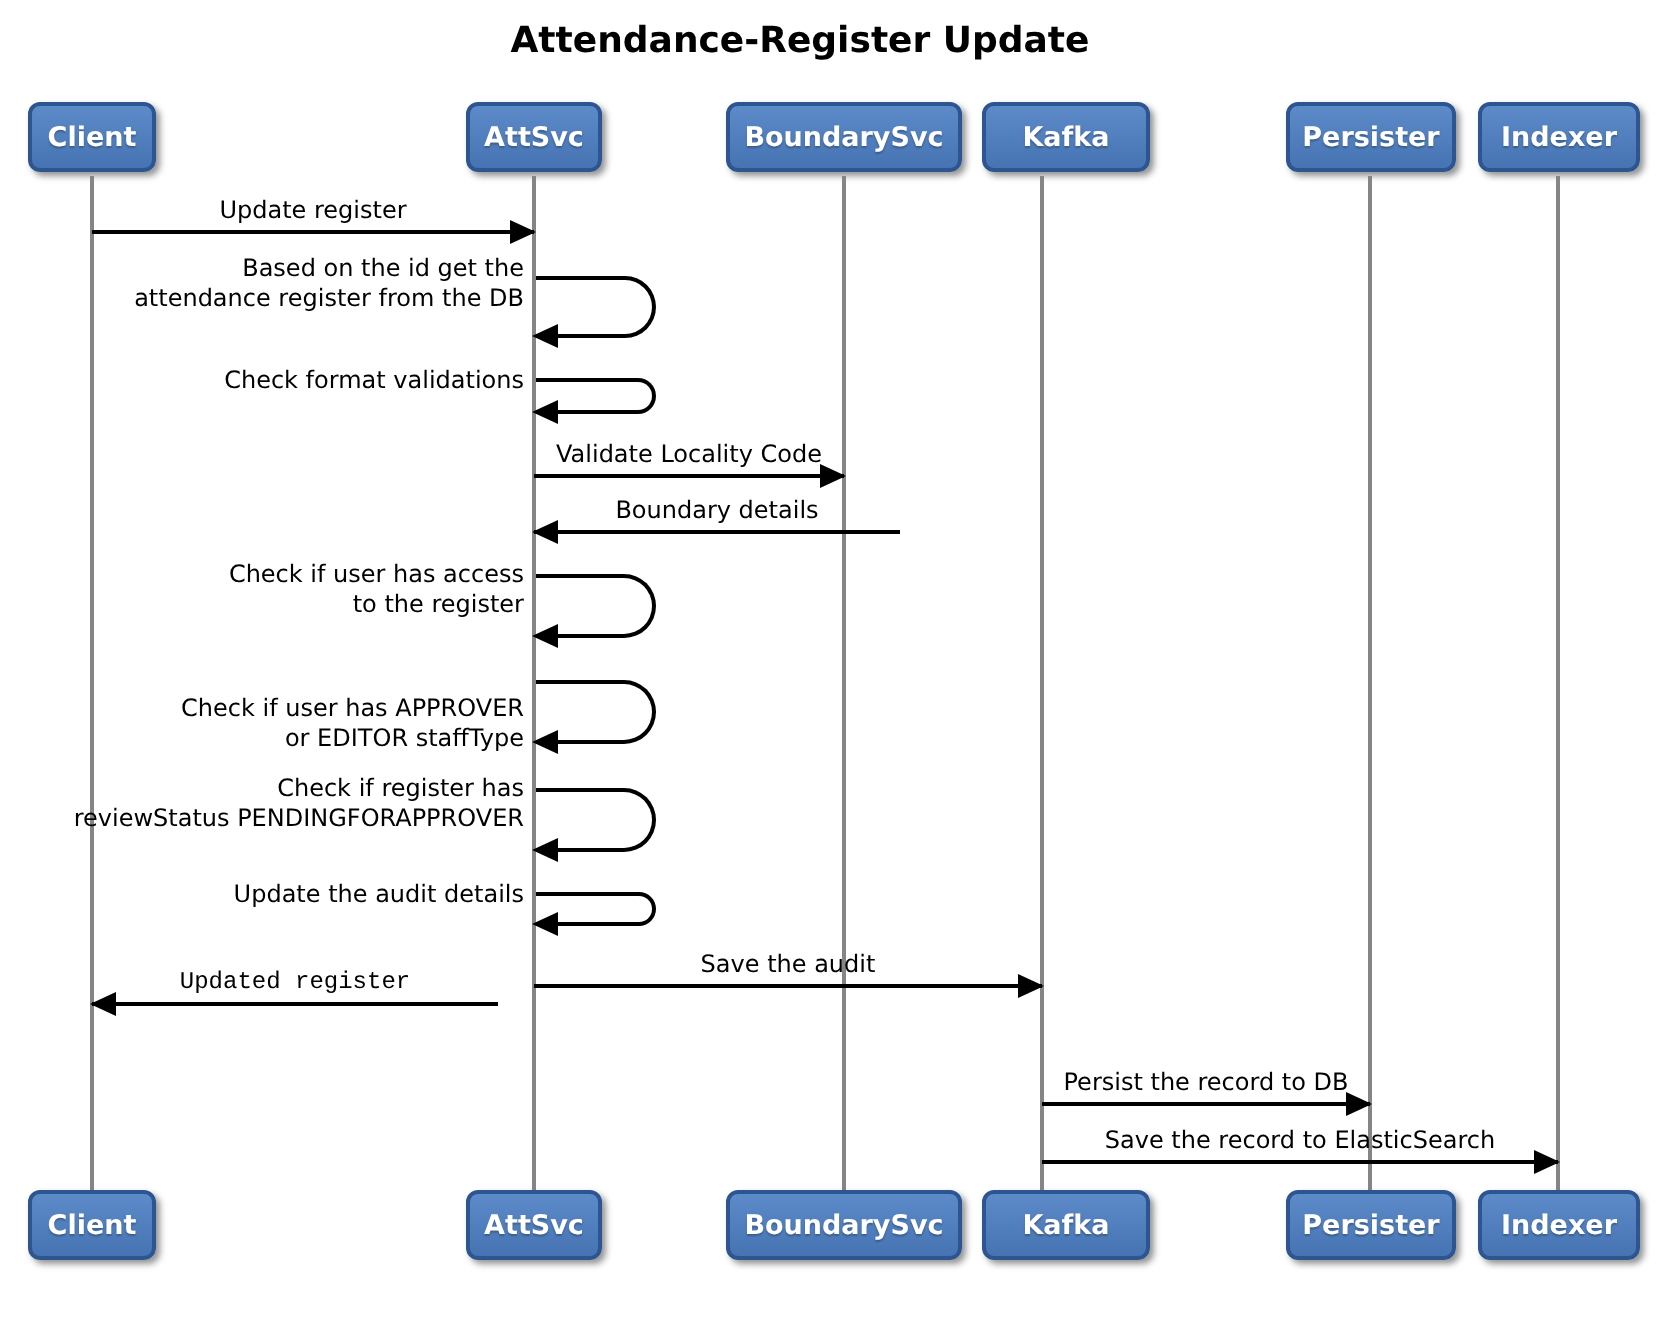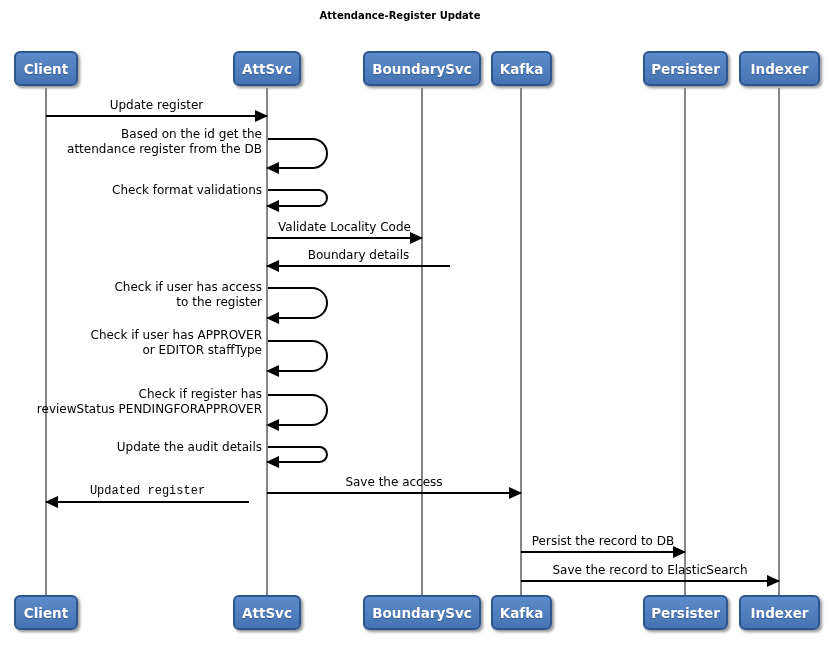--- a/index.html
+++ b/index.html
@@ -7,38 +7,38 @@
     position:relative;
     width:831px;height:667px;
     background:#ffffff;
     font-family:"DejaVu Sans","Liberation Sans",sans-serif;
     color:#000;
     overflow:hidden;
   }
   
   .title{
     position:absolute;top:10px;left:0;width:800px;
-    text-align:center;font-size:10px;font-weight:bold;color:#000;
+    text-align:center;font-size:18px;font-weight:bold;color:#000;
   }
   
   .actor{
     position:absolute;height:35px;
     background:linear-gradient(#5d8bc9,#4673b1);
     border:2px solid #2d5590;
     border-radius:6px;
     box-shadow:2px 2px 3px rgba(90,90,90,0.65);
     color:#fff;font-size:13.5px;font-weight:600;
     display:flex;align-items:center;justify-content:center;
     text-shadow:0 1px 1px rgba(0,0,0,0.25);
     box-sizing:border-box;
   }
   .a-client{left:14px;width:64px;text-align:center;}
   .a-attsvc{left:233px;width:68px;}
   .a-boundarysvc{left:363px;width:118px;}
-  .a-kafka{left:491px;width:61px;}
+  .a-kafka{left:491px;width:84px;}
   .a-persister{left:643px;width:85px;}
   .a-indexer{left:739px;width:81px;}
   .row-top{top:51px;}
   .row-bottom{top:595px;}
   
   .lifeline{position:absolute;top:88px;height:507px;width:2px;background:#858585;}
   .l-client{left:45px;}
   .l-attsvc{left:266px;}
   .l-boundarysvc{left:421px;}
   .l-kafka{left:520px;}
@@ -75,21 +75,21 @@
     box-sizing:border-box;background:transparent;
   }
   .loop .lhead{
     position:absolute;left:-2px;bottom:-7px;width:0;height:0;
     border-top:6px solid transparent;border-bottom:6px solid transparent;
     border-right:13px solid #000;
   }
   .sl1{top:127px;} .lp1{top:138px;height:31px;}
   .sl2{top:183px;} .lp2{top:189px;height:18px;}
   .sl3{top:280px;} .lp3{top:287px;height:32px;}
-  .sl4{top:328px;} .lp4{top:340px;height:32px;}
+  .sl4{top:347px;} .lp4{top:340px;height:32px;}
   .sl5{top:387px;} .lp5{top:394px;height:32px;}
   .sl6{top:440px;} .lp6{top:446px;height:17px;}
   
   .watermark{
     position:absolute;top:643px;right:13px;
     font-size:13px;color:#4c4c4c;
   }
 </style>
 </head>
 <body>
@@ -173,21 +173,21 @@
   <div class="loop lp5">
       <span class="lhead"></span>
     </div>
 
   <div class="self-label sl6">Update the audit details</div>
   <div class="loop lp6">
       <span class="lhead"></span>
     </div>
 
   <div class="msg m10">
-    <div class="msg-label">Save the access</div>
+    <div class="msg-label">Save the audit</div>
     <div class="msg-line">
         <span class="head head-right"></span>
       </div>
   </div>
 
   <div class="msg m11">
     <div class="msg-label">Updated register</div>
     <div class="msg-line">
         <span class="head head-left"></span>
       </div>

